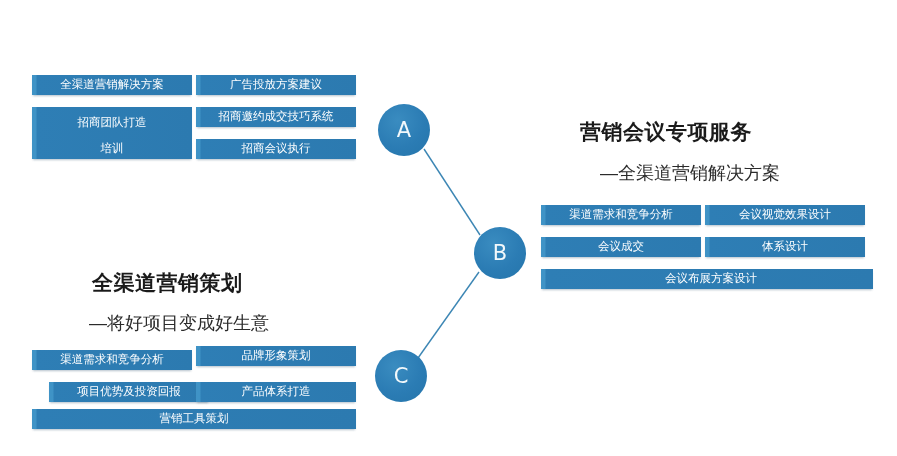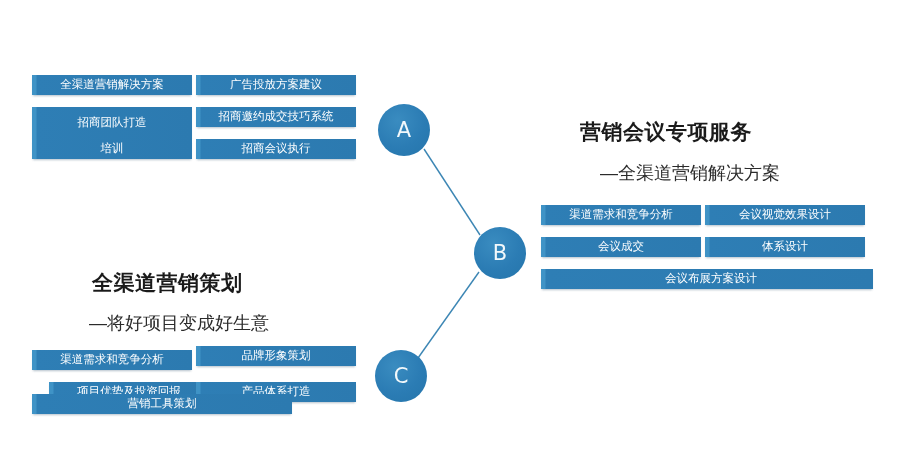--- a/index.html
+++ b/index.html
@@ -145,17 +145,17 @@
   </div>
   <div class="bar" style="left:196px; top:346px; width:160px; height:20px;">
     <span>品牌形象策划</span>
   </div>
   <div class="bar" style="left:32px; top:382px; width:160px; height:20px;margin-left:17px;">
     <span>项目优势及投资回报</span>
   </div>
   <div class="bar" style="left:196px; top:382px; width:160px; height:20px;">
     <span>产品体系打造</span>
   </div>
-  <div class="bar" style="left:32px; top:394px; width:260px; height:20px;">
+  <div class="bar" style="left:32px; top:409px; width:324px; height:20px;">
     <span>营销工具策划</span>
   </div>
 
 </div>
 
 </body></html>

